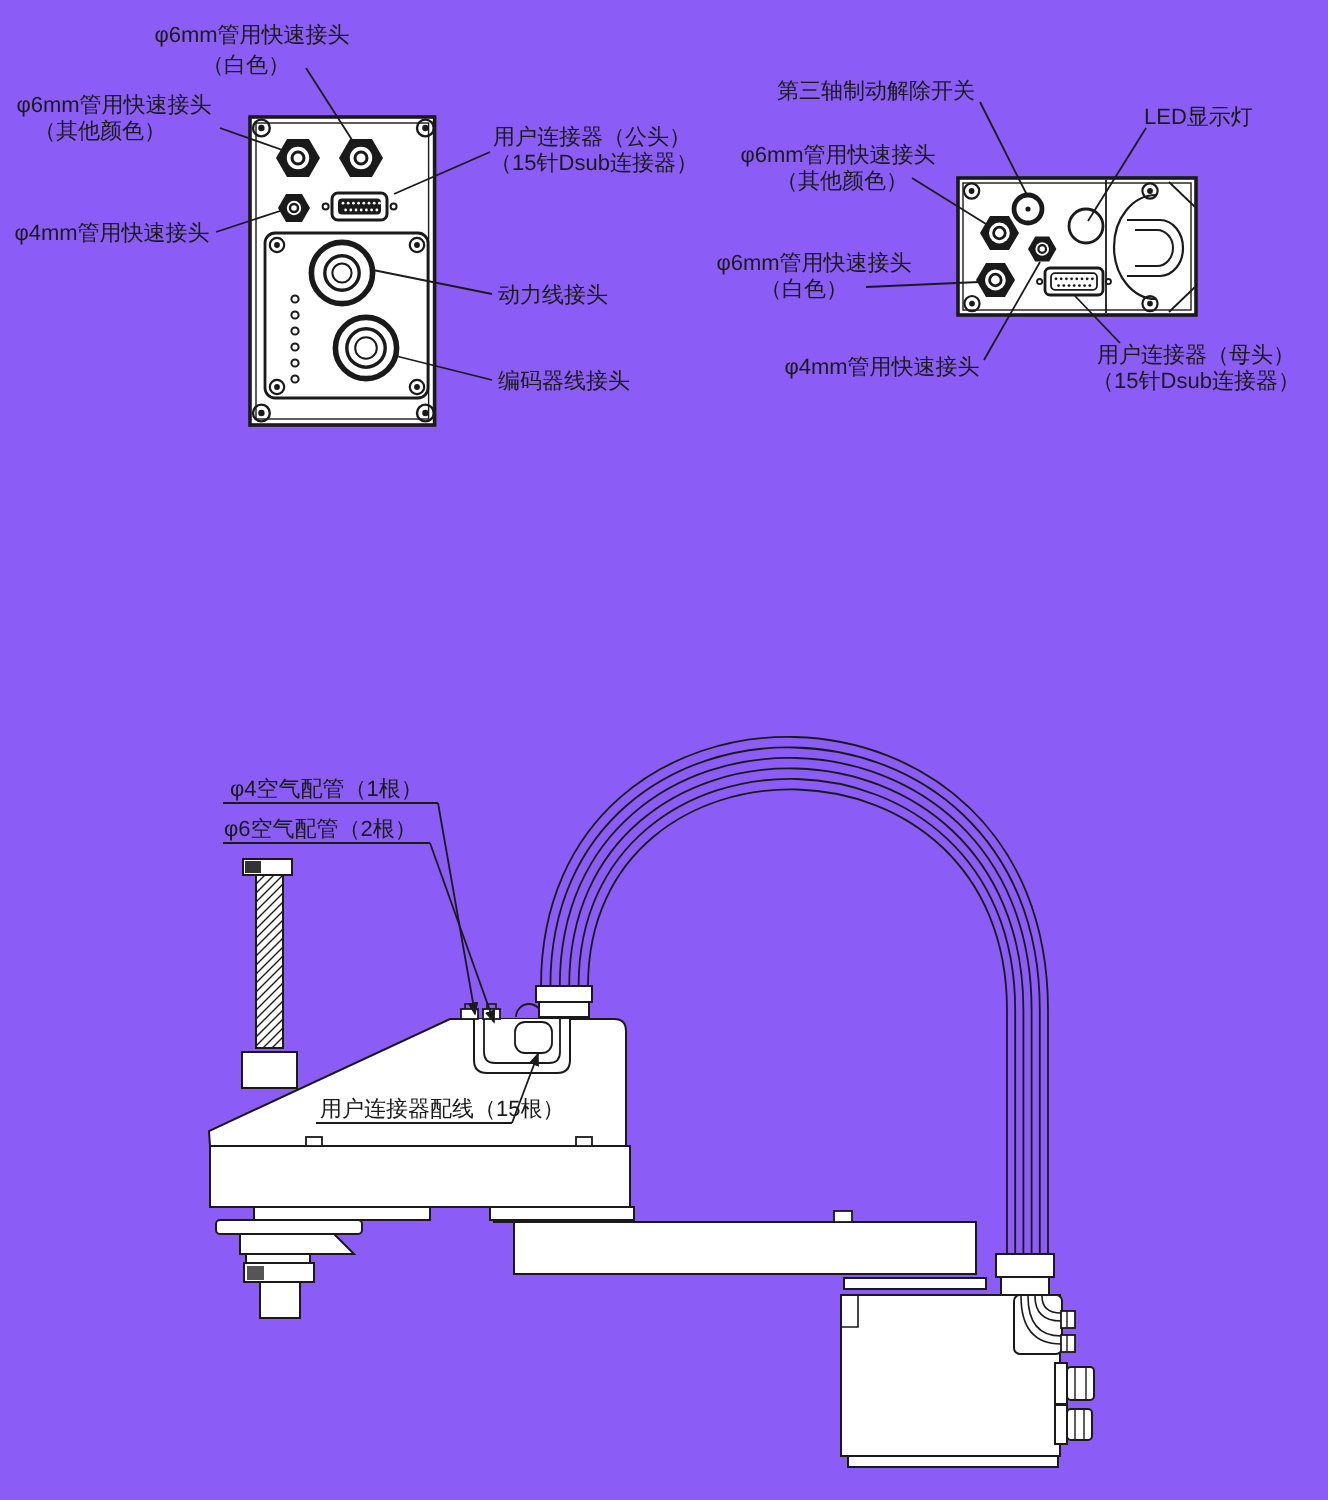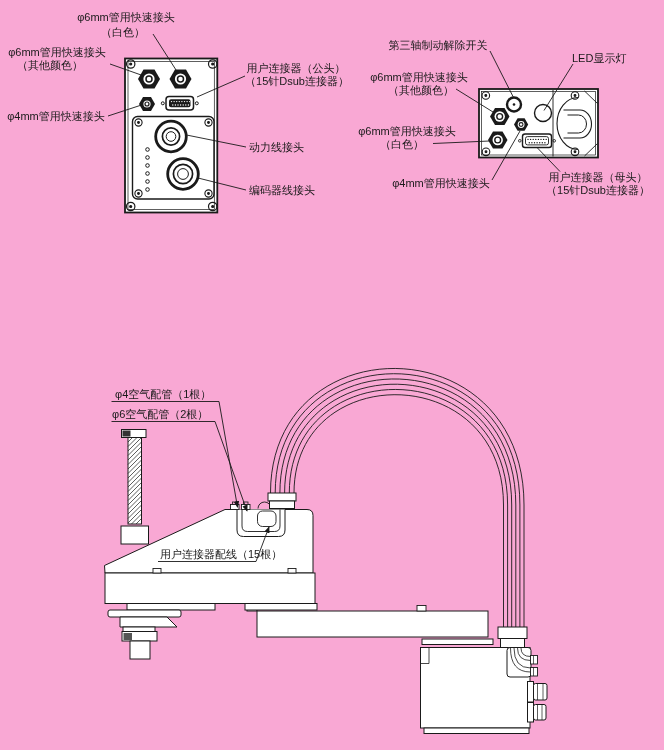--- a/index.html
+++ b/index.html
@@ -1,16 +1,16 @@
 <!DOCTYPE html>
 <html><head>
 <meta charset="utf-8">
 <style>
   html,body{margin:0;padding:0;background:#ffffff;}
-  .page{position:relative;width:664px;height:750px;background:#f9a8d4;overflow:hidden;
+  .page{position:relative;width:664px;height:750px;background:#8b5cf6;overflow:hidden;
         font-family:"Liberation Sans","DejaVu Sans",sans-serif;}
   svg text{font-family:"Liberation Sans","DejaVu Sans",sans-serif;font-size:11px;fill:#1a1a1a;}
 </style>
 </head>
 <body>
 
 <div class="page">
 <svg width="664" height="750" viewBox="0 0 664 750">
   <defs>
     <marker id="arr" markerWidth="9" markerHeight="8" refX="6.5" refY="3" orient="auto">

